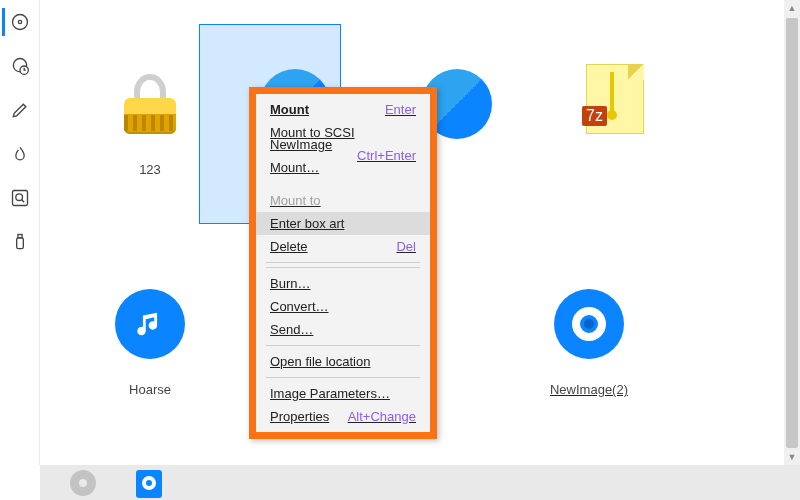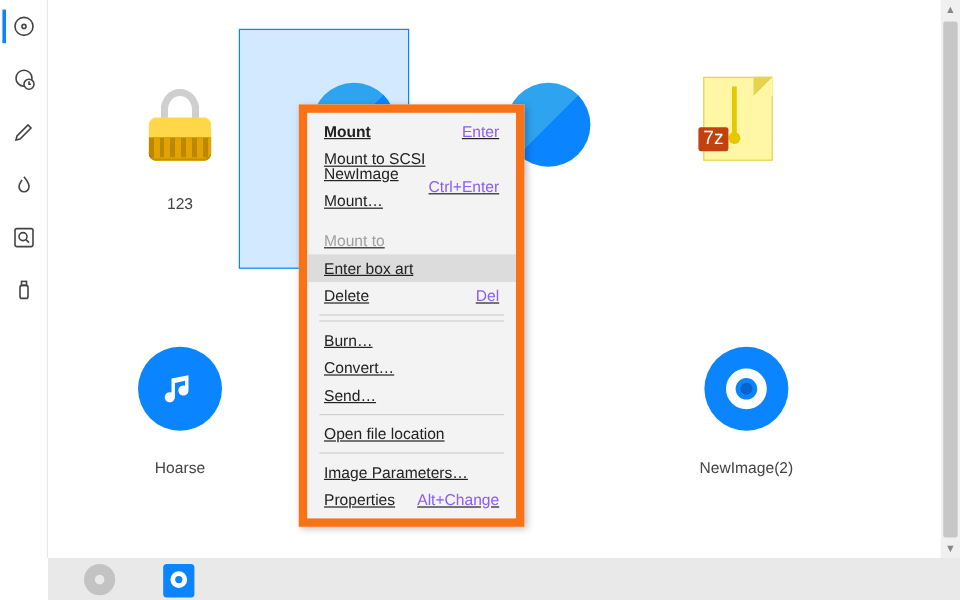--- a/index.html
+++ b/index.html
@@ -157,21 +157,21 @@
       <div class="label">Hoarse</div>
     </div>
 
     <div class="item" style="left:175px; top:280px;">
       <div class="icon-wrap">
           <div class="circle-icon circle-blue"></div>
         </div>
       <div class="label">Liv</div>
     </div>
 
-    <div class="item" style="left:502px; top:280px;">
+    <div class="item" style="left:469px; top:280px;text-decoration:underline;">
       <div class="icon-wrap">
         <div class="circle-icon circle-flat">
           <div class="ring-center">
               <div class="outer">
                 <div class="dot"></div>
               </div>
             </div>
         </div>
       </div>
       <div class="label">NewImage(2)</div>

